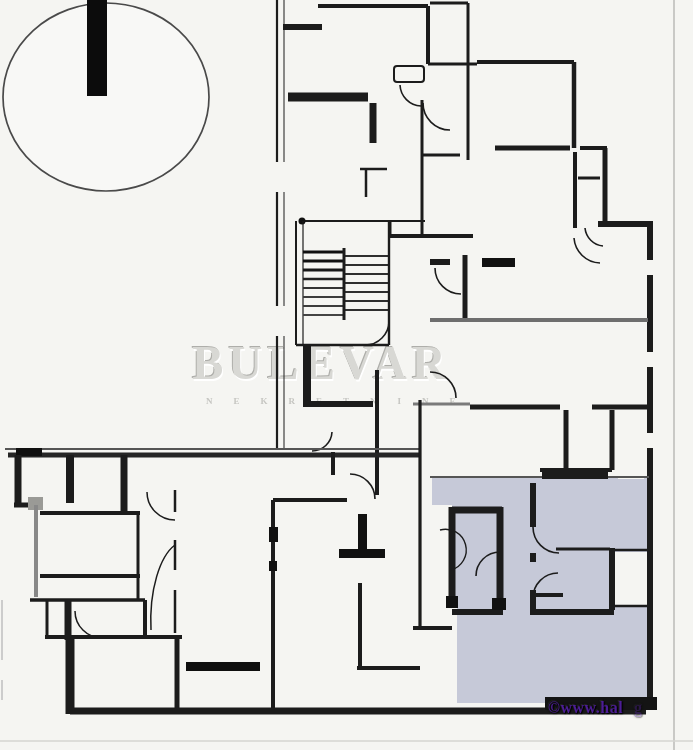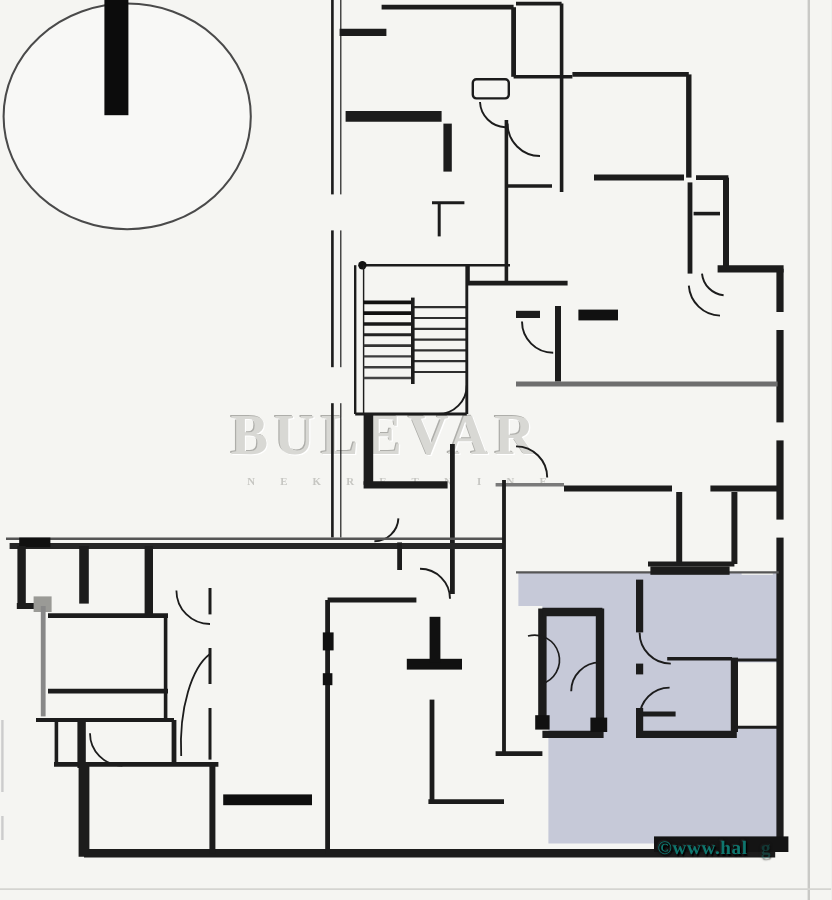--- a/index.html
+++ b/index.html
@@ -16,21 +16,21 @@
     transform:scaleY(1.03);
   }
   .wm-sub{
     position:absolute;left:206px;top:396px;z-index:1;
     font-size:9px;font-weight:bold;letter-spacing:21px;
     color:#c6c6c2;white-space:nowrap;
   }
   .wm-copy{
     position:absolute;left:548px;top:699px;z-index:3;
     font-size:16px;font-weight:bold;letter-spacing:.5px;
-    color:#0f766e;white-space:nowrap;
+    color:#4c1d95;white-space:nowrap;
     text-shadow:0 0 3px #000,1px 1px 1px #000,-1px -1px 1px #333;
   }
   .wm-copy .faint{opacity:.38;margin-left:11px;}
 </style>
 </head>
 <body>
 
 <div id="stage">
 
   <div class="wm-brand">BULEVAR</div>

